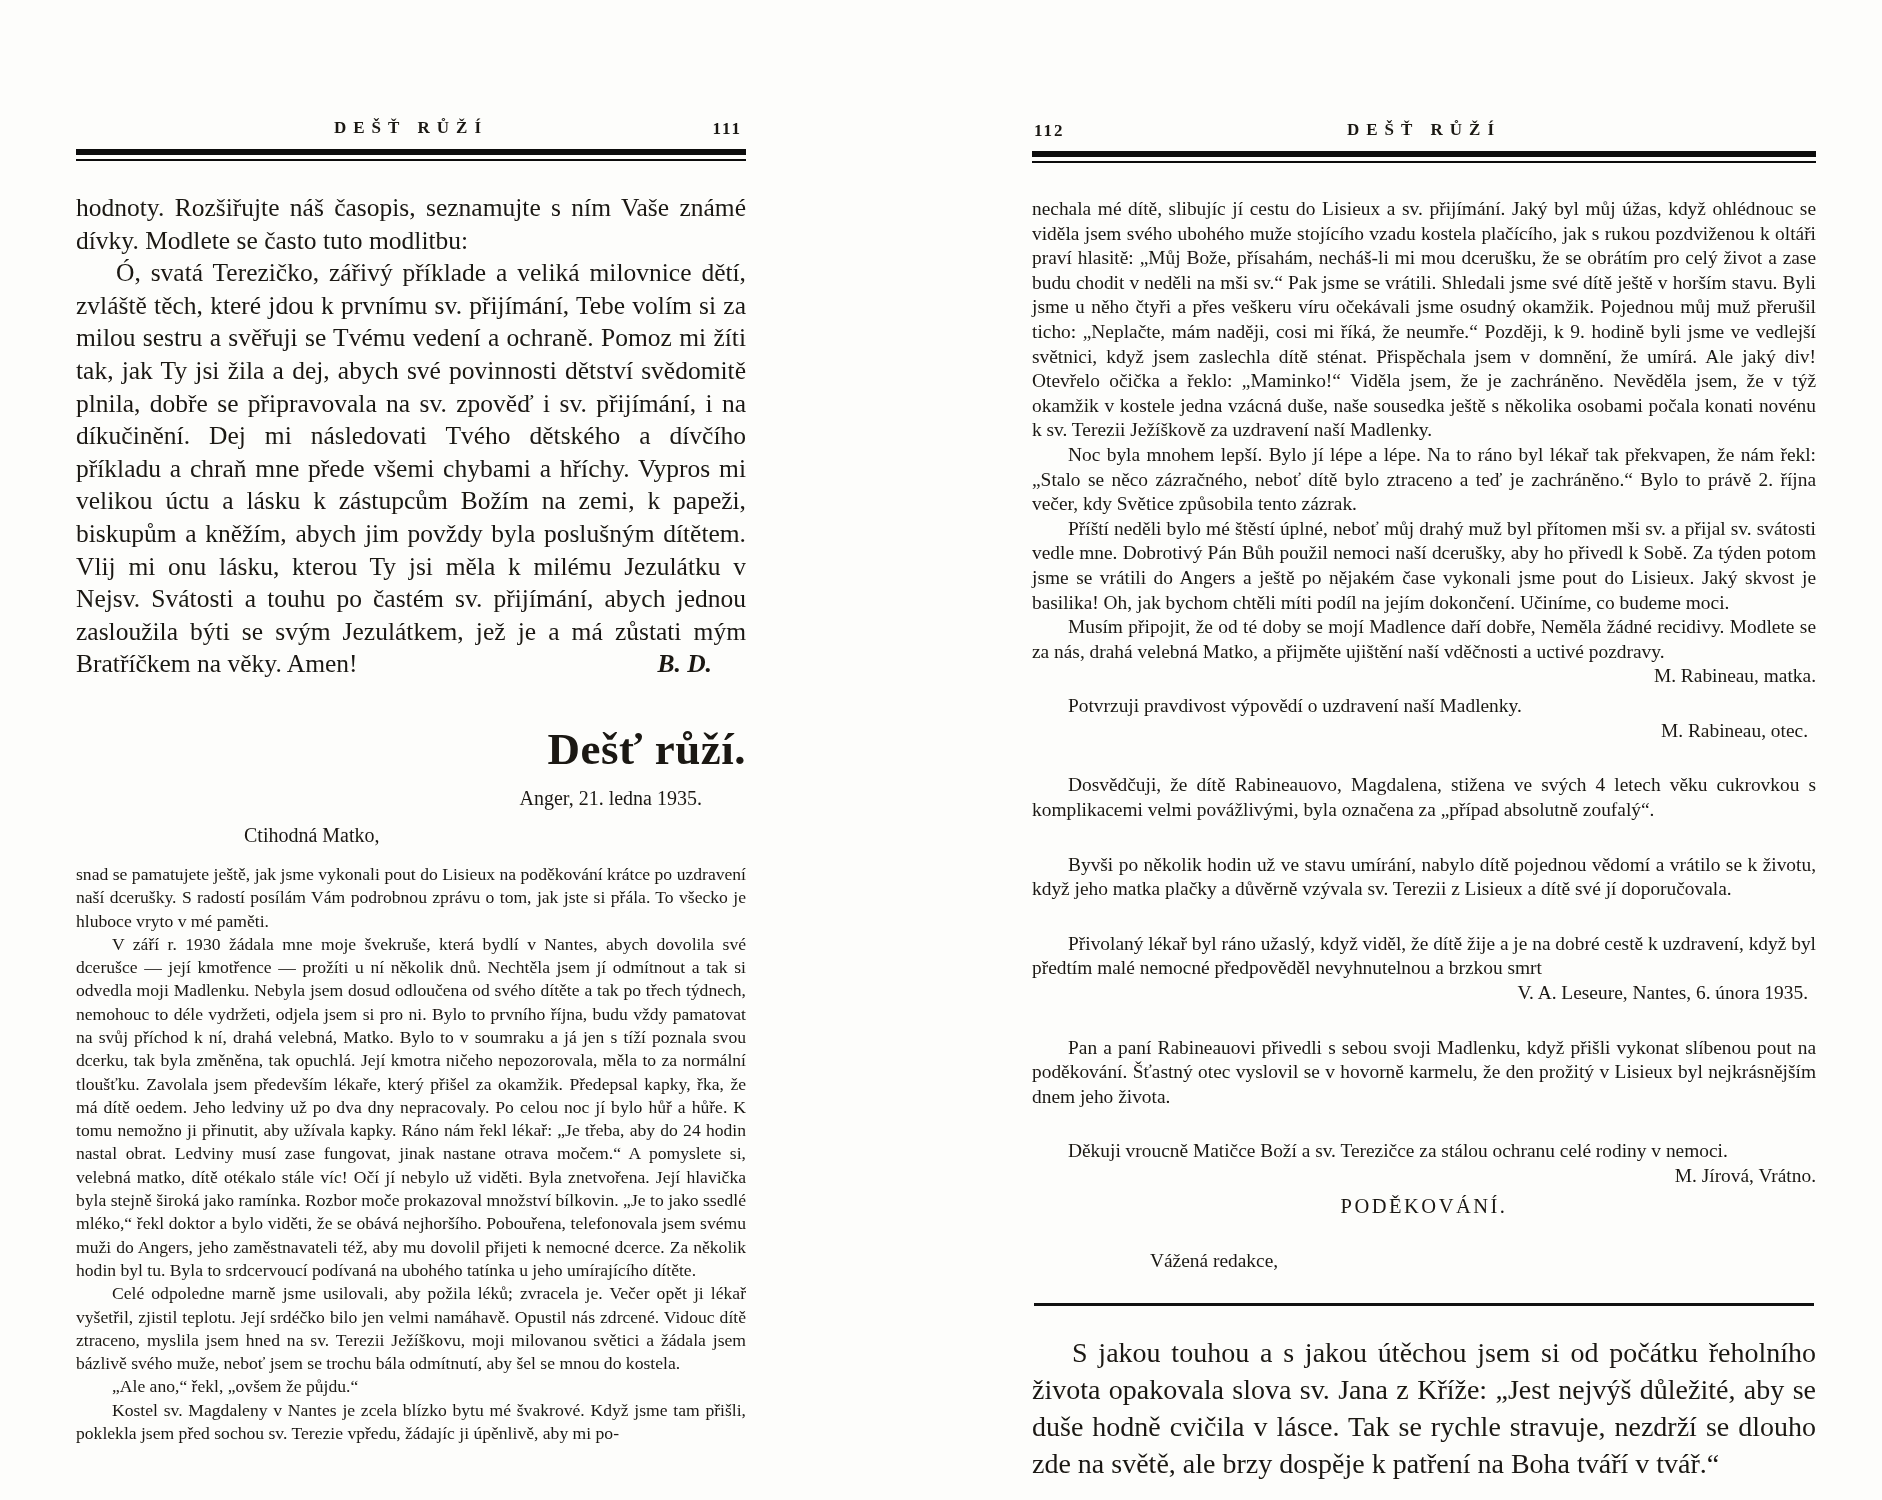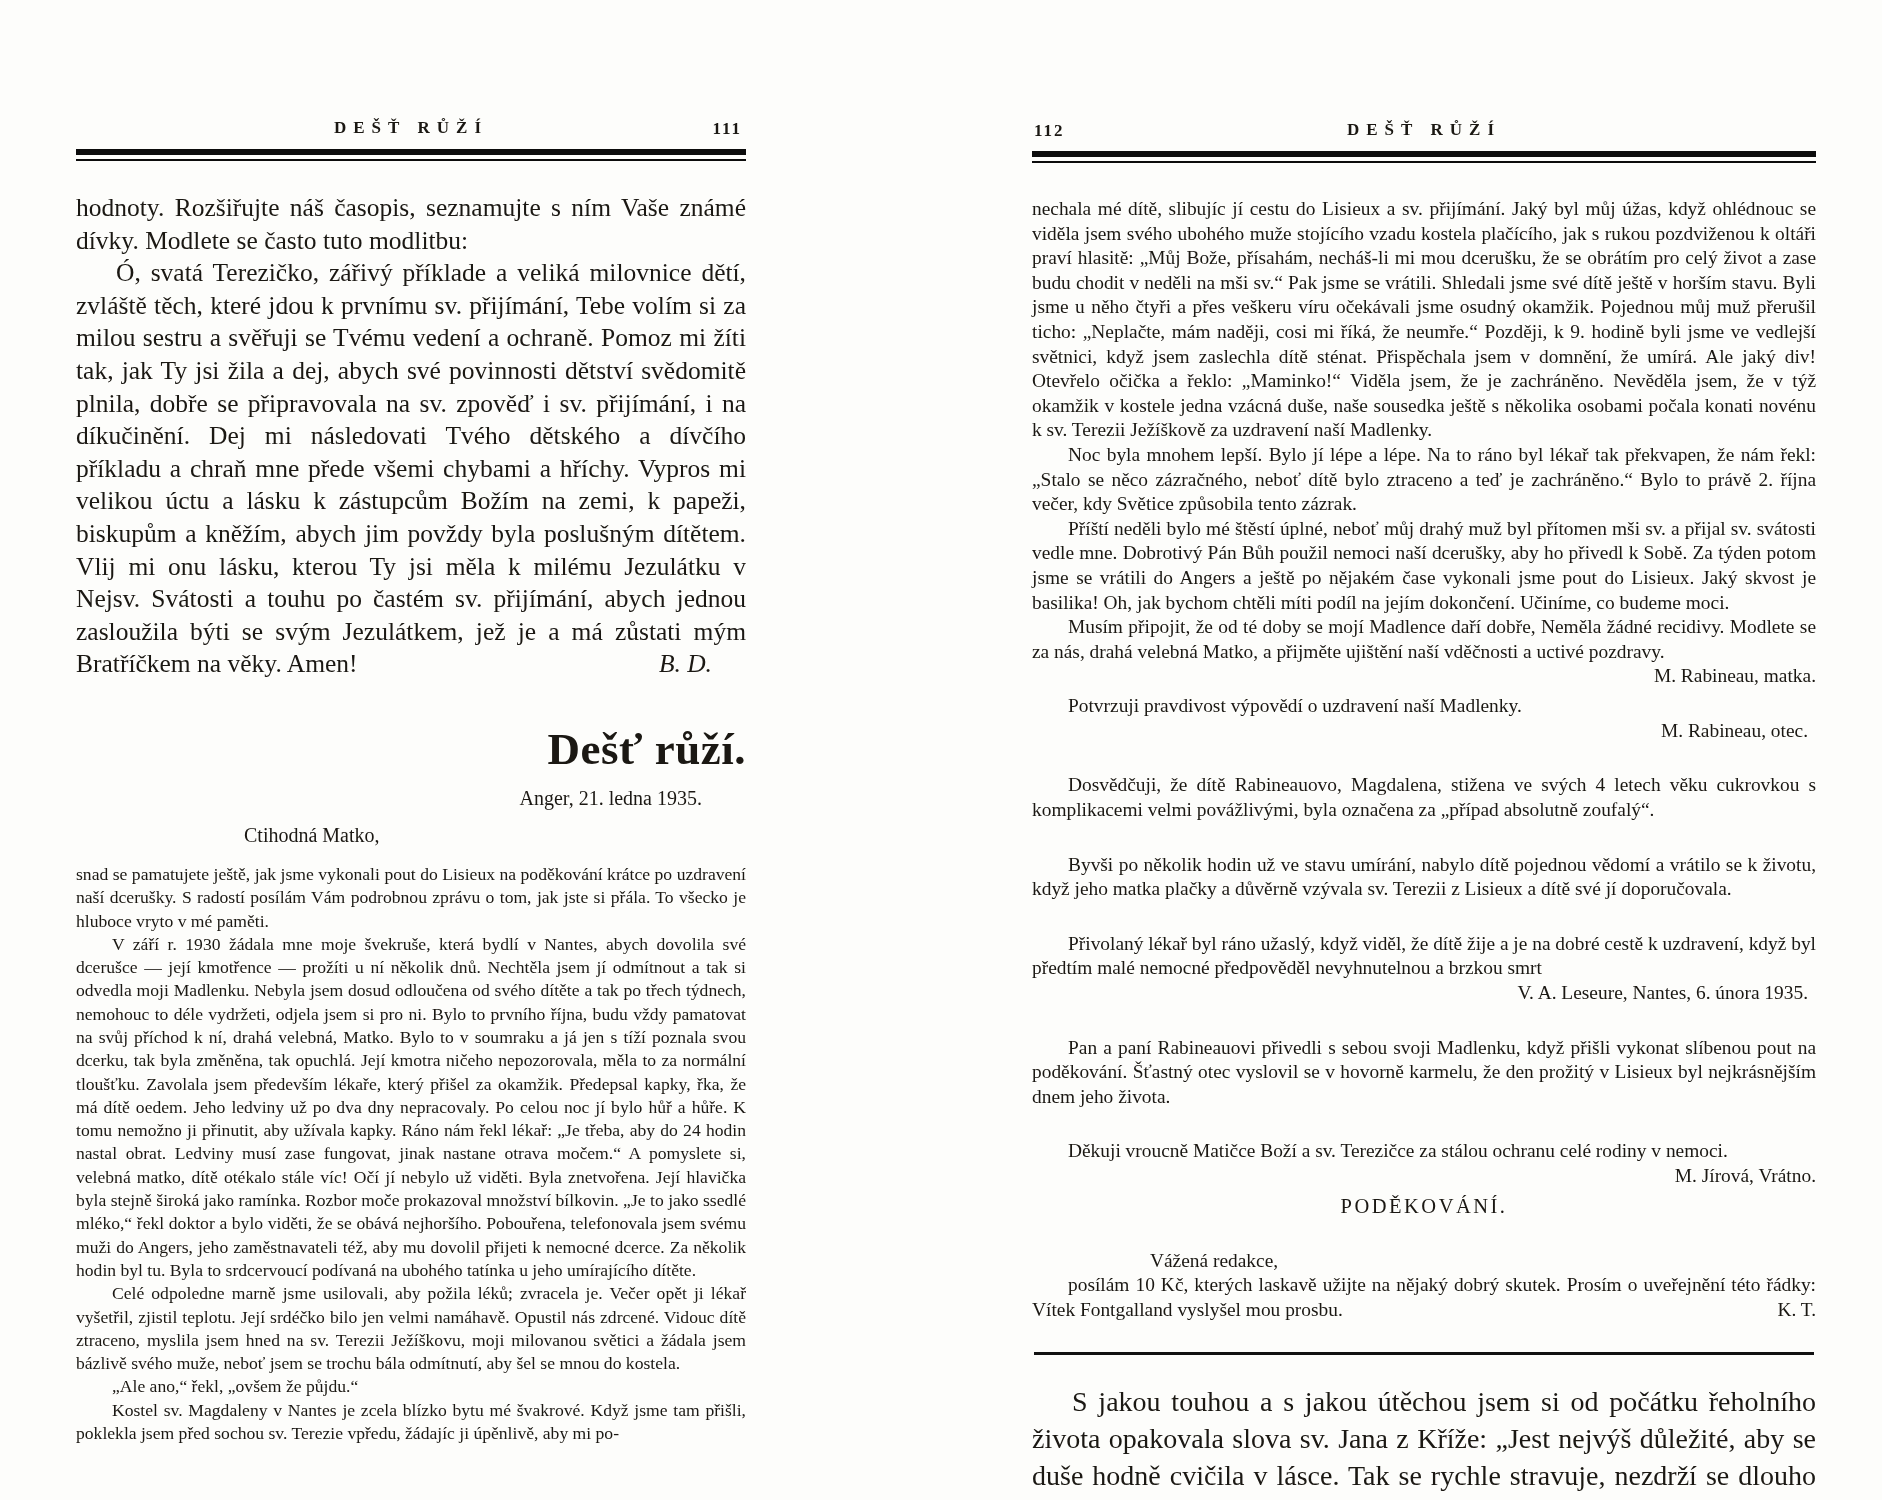--- a/index.html
+++ b/index.html
@@ -35,21 +35,21 @@
   .signline{text-align:right;text-indent:0;padding-right:8px;}
   .heading{
     text-align:center;text-indent:0;letter-spacing:2.5px;
     font-size:20.5px;margin-top:30px;margin-bottom:8px;
   }
   .redakce{text-align:left;text-indent:118px;}
   .sig{float:right;padding-left:24px;}
 
   .text-lg{font-size:25.5px;line-height:32.6px;margin-top:31px;}
   .text-lg .indent{text-indent:40px;}
-  .text-lg .sig{font-style:italic;padding-right:34px;}
+  .text-lg .sig{font-style:italic;padding-right:34px;font-weight:bold;}
 
   .section-heading{
     font-size:45px;font-weight:600;text-align:right;
     margin:42px 0 6px 0;letter-spacing:.5px;
   }
   .dateline{text-align:right;font-size:20px;padding-right:44px;margin-top:12px;}
   .salutation{font-size:20px;text-indent:168px;margin-top:14px;margin-bottom:12px;}
 
   .text-sm{font-size:17.6px;line-height:23.3px;margin-top:16px;}
   .text-sm-r{font-size:19.4px;line-height:24.6px;margin-top:34px;}
@@ -108,21 +108,20 @@
       <p class="para indent gap">Potvrzuji pravdivost výpovědí o uzdravení naší Madlenky.</p>
       <p class="para signline">M. Rabineau, otec.</p>
       <p class="para indent gap">Dosvědčuji, že dítě Rabineauovo, Magdalena, stižena ve svých 4 letech věku cukrovkou s komplikacemi velmi povážlivými, byla označena za „případ absolutně zoufalý“.</p>
       <p class="para indent gap">Byvši po několik hodin už ve stavu umírání, nabylo dítě pojednou vědomí a vrátilo se k životu, když jeho matka plačky a důvěrně vzývala sv. Terezii z Lisieux a dítě své jí doporučovala.</p>
       <p class="para indent gap">Přivolaný lékař byl ráno užaslý, když viděl, že dítě žije a je na dobré cestě k uzdravení, když byl předtím malé nemocné předpověděl nevyhnutelnou a brzkou smrt</p>
       <p class="para signline">V. A. Leseure, Nantes, 6. února 1935.</p>
       <p class="para indent gap">Pan a paní Rabineauovi přivedli s sebou svoji Madlenku, když přišli vykonat slíbenou pout na poděkování. Šťastný otec vyslovil se v hovorně karmelu, že den prožitý v Lisieux byl nejkrásnějším dnem jeho života.</p>
       <p class="para indent gap">Děkuji vroucně Matičce Boží a sv. Terezičce za stálou ochranu celé rodiny v nemoci.<span class="sig">M. Jírová, Vrátno.</span></p>
       <p class="para heading gap">PODĚKOVÁNÍ.</p>
       <p class="para redakce gap">Vážená redakce,</p>
-      <p class="para indent">posílám 10 Kč, kterých laskavě užijte na nějaký dobrý skutek. Prosím o uveřejnění této řádky: Vítek Fontgalland vyslyšel mou prosbu.<span class="sig">K. T.</span></p>
     </div>
 
   <hr class="separator">
 
   <div class="text-quote">
     <p class="para indent">S jakou touhou a s jakou útěchou jsem si od počátku řeholního života opakovala slova sv. Jana z Kříže: „Jest nejvýš důležité, aby se duše hodně cvičila v lásce. Tak se rychle stravuje, nezdrží se dlouho zde na světě, ale brzy dospěje k patření na Boha tváří v tvář.“</p>
     <p class="para attribution">Z Posl. slov sv. T. J.</p>
   </div>
 </div>
 

